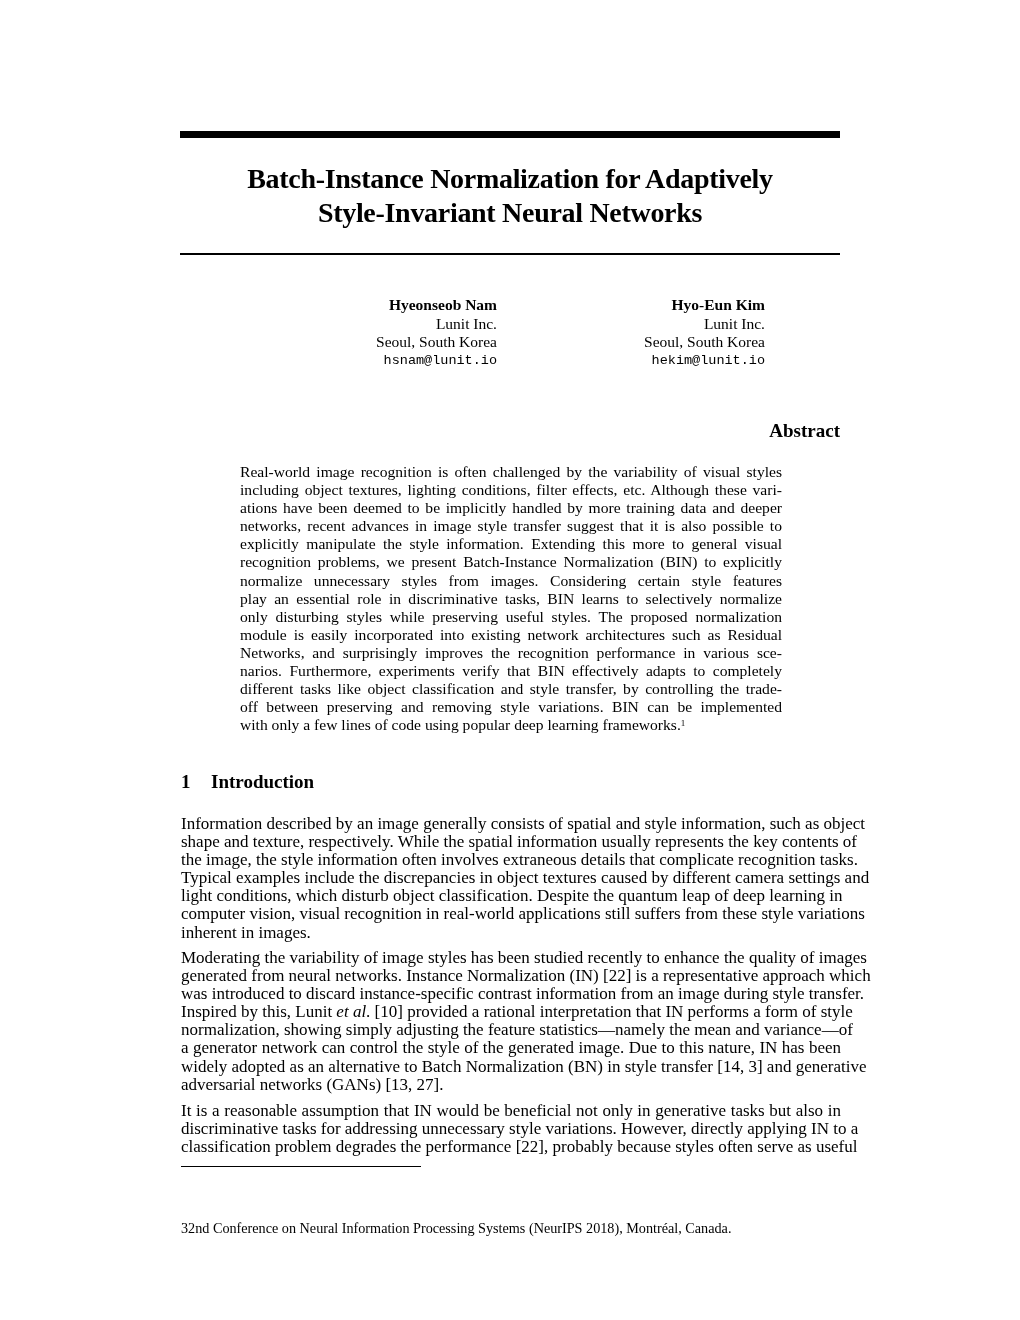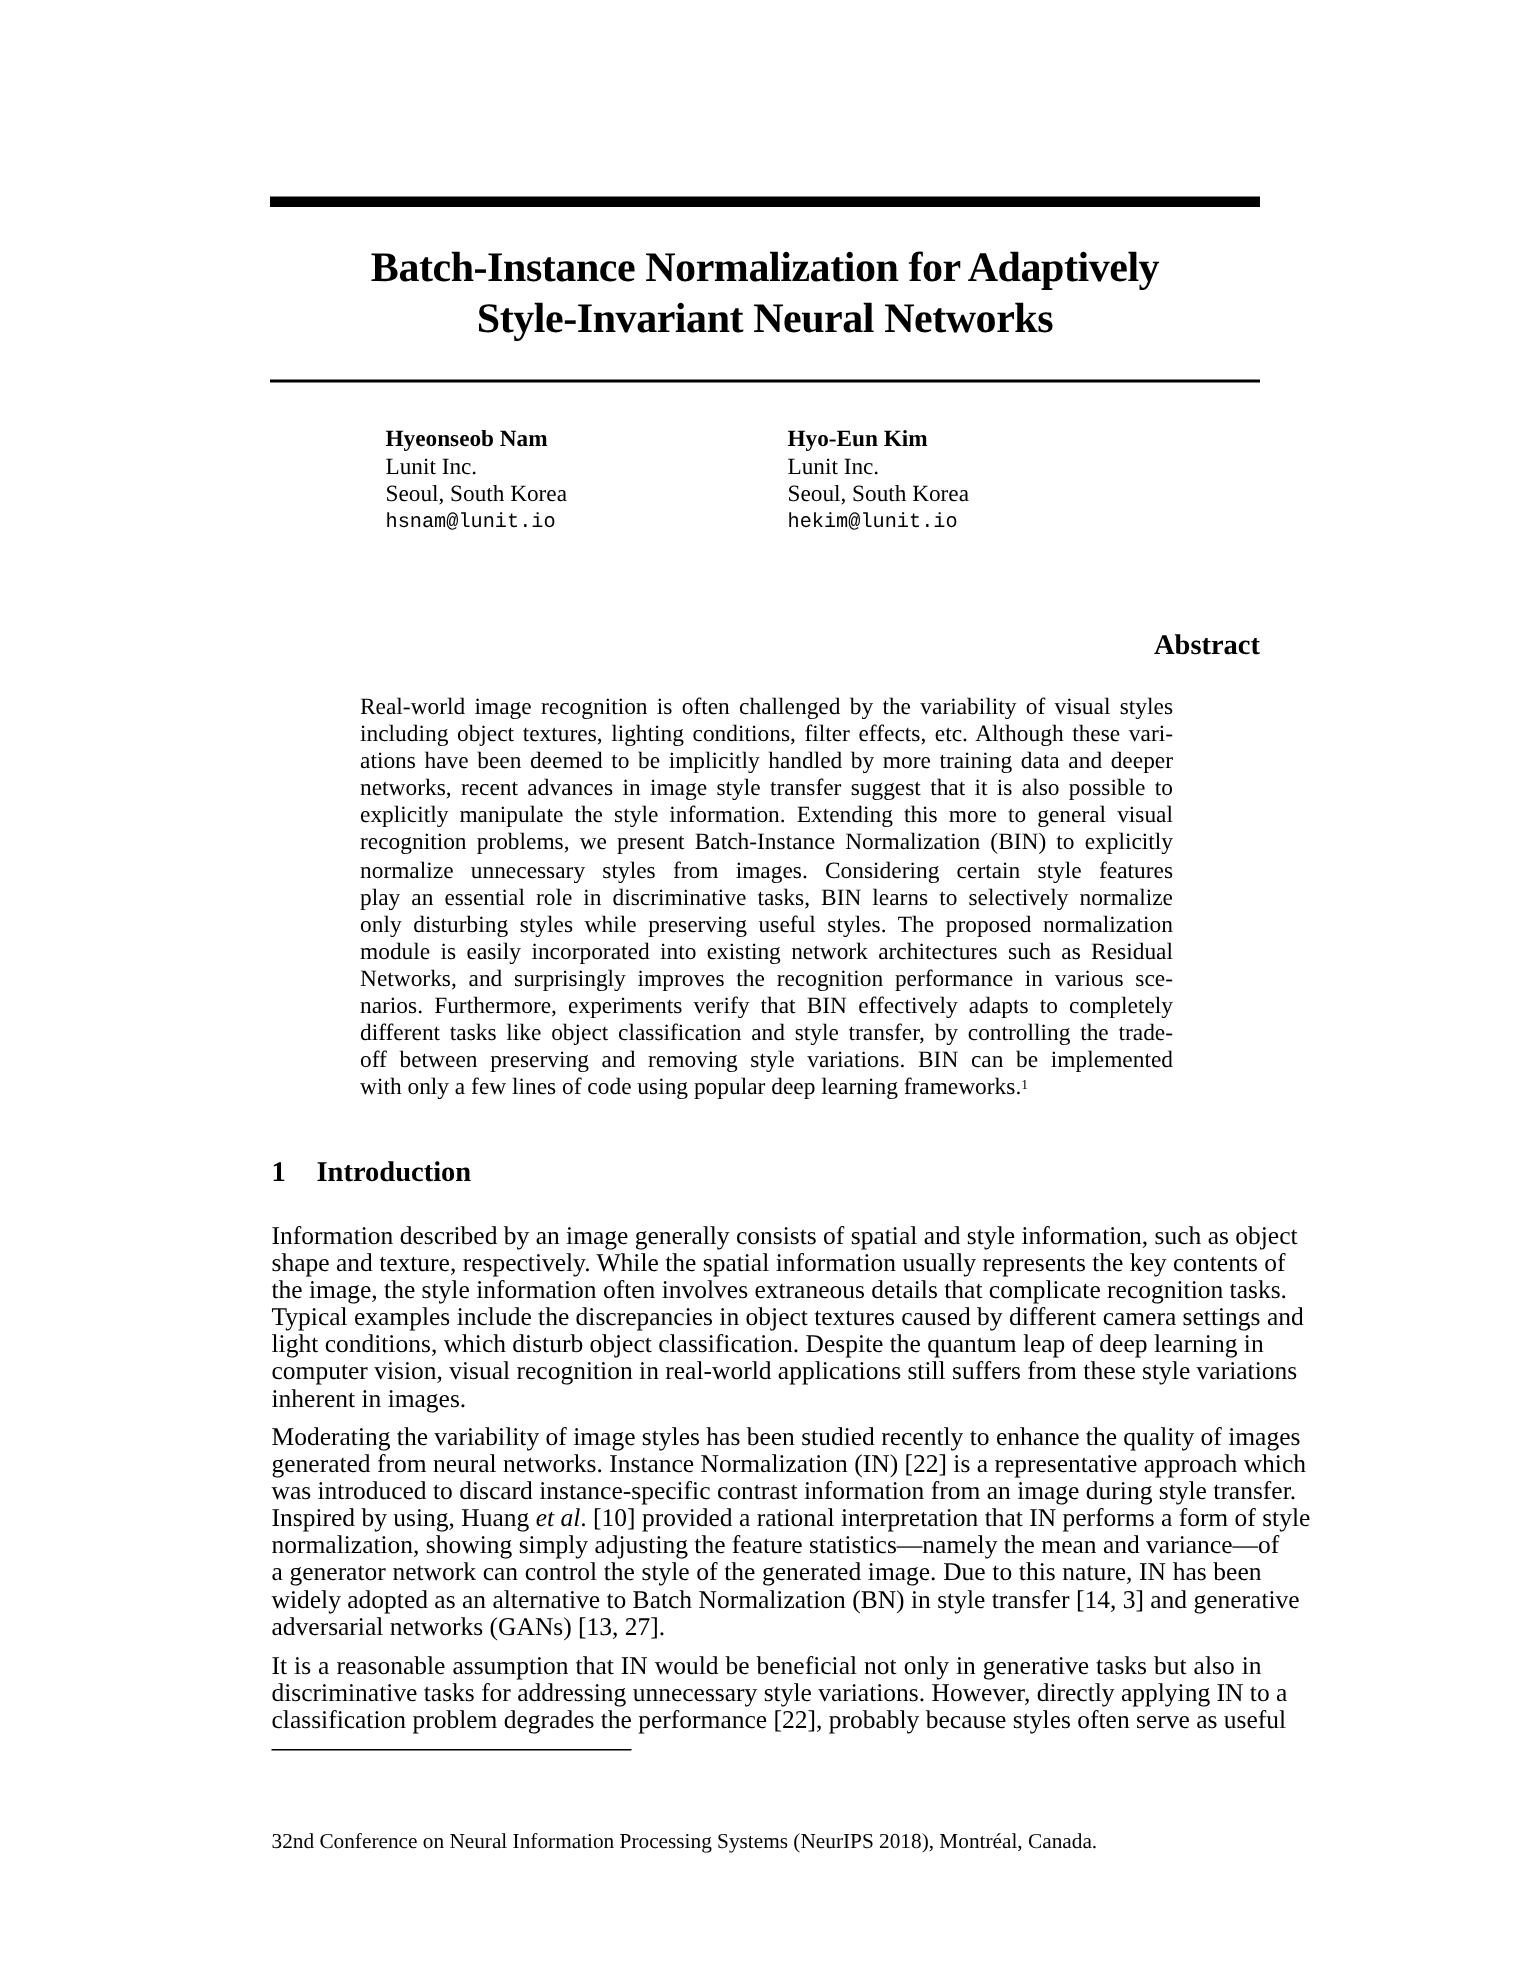--- a/index.html
+++ b/index.html
@@ -3,21 +3,21 @@
 <meta charset="utf-8">
 <style>
   html, body { margin: 0; padding: 0; background: #ffffff; }
   body { width: 1020px; height: 1320px; position: relative; overflow: hidden;
          font-family: "Liberation Serif", serif; color: #000; }
   .page { position: absolute; left: 0; top: 0; width: 1020px; height: 1320px; padding-left: 36px; }
   .rule-top { position: absolute; left: 180px; top: 131px; width: 660px; height: 7px; background: #000; }
   .rule-bottom { position: absolute; left: 180px; top: 253px; width: 660px; height: 2px; background: #000; }
   .title { position: absolute; left: 180px; top: 162px; width: 660px; text-align: center;
            font-weight: bold; font-size: 28px; line-height: 34px; letter-spacing: -0.3px; }
-  .author { position: absolute; top: 284px; width: 240px; text-align: left; font-size: 15.5px; line-height: 18.5px; }
+  .author { position: absolute; top: 296px; width: 240px; text-align: right; font-size: 15.5px; line-height: 18.5px; }
   .author .name { font-weight: bold; }
   .author .email { font-family: "Liberation Mono", monospace; font-size: 13.5px; }
   .author-1 { left: 257px; }
   .author-2 { left: 525px; }
   .abstract-heading { position: absolute; left: 180px; top: 420px; width: 660px; text-align: right;
                       font-weight: bold; font-size: 19px; }
   .abstract { position: absolute; left: 240px; top: 463px; width: 542px; font-size: 15.6px; line-height: 18.1px; }
   .abstract .ln, .body .ln { display: block; white-space: nowrap; text-align: justify; text-align-last: justify; }
   .abstract .ln.last, .body .ln.last { text-align-last: left; }
   sup { font-size: 9px; vertical-align: top; position: relative; top: -2px; }
@@ -88,21 +88,21 @@
     <span class="ln">Typical examples include the discrepancies in object textures caused by different camera settings and</span>
     <span class="ln">light conditions, which disturb object classification. Despite the quantum leap of deep learning in</span>
     <span class="ln">computer vision, visual recognition in real-world applications still suffers from these style variations</span>
     <span class="ln last">inherent in images.</span>
   </div>
 
   <div class="body p2">
     <span class="ln">Moderating the variability of image styles has been studied recently to enhance the quality of images</span>
     <span class="ln">generated from neural networks. Instance Normalization (IN) [22] is a representative approach which</span>
     <span class="ln">was introduced to discard instance-specific contrast information from an image during style transfer.</span>
-    <span class="ln"><span>Inspired by using, Huang </span><em>et al</em><span>. [10] provided a rational interpretation that IN performs a form of style</span></span>
+    <span class="ln"><span>Inspired by this, Lunit </span><em>et al</em><span>. [10] provided a rational interpretation that IN performs a form of style</span></span>
     <span class="ln">normalization, showing simply adjusting the feature statistics—namely the mean and variance—of</span>
     <span class="ln">a generator network can control the style of the generated image. Due to this nature, IN has been</span>
     <span class="ln">widely adopted as an alternative to Batch Normalization (BN) in style transfer [14, 3] and generative</span>
     <span class="ln last">adversarial networks (GANs) [13, 27].</span>
   </div>
 
   <div class="body p3">
     <span class="ln">It is a reasonable assumption that IN would be beneficial not only in generative tasks but also in</span>
     <span class="ln">discriminative tasks for addressing unnecessary style variations. However, directly applying IN to a</span>
     <span class="ln">classification problem degrades the performance [22], probably because styles often serve as useful</span>

